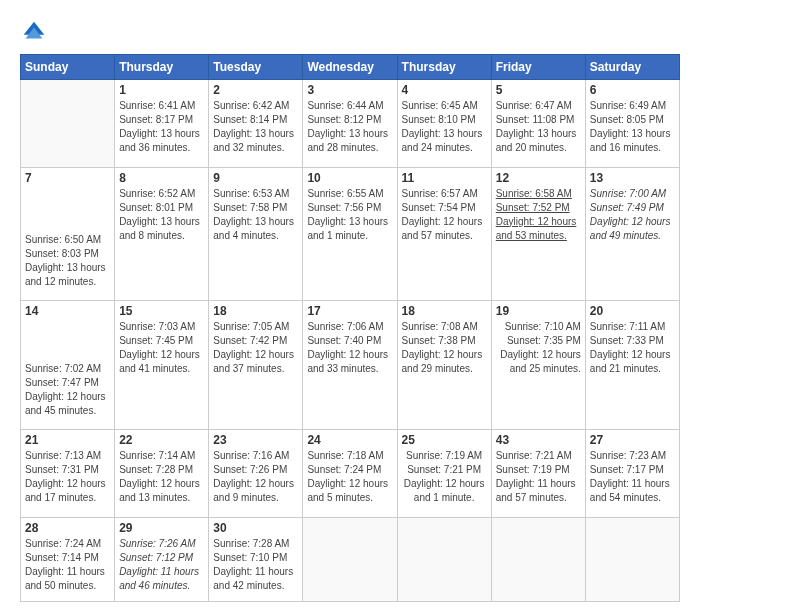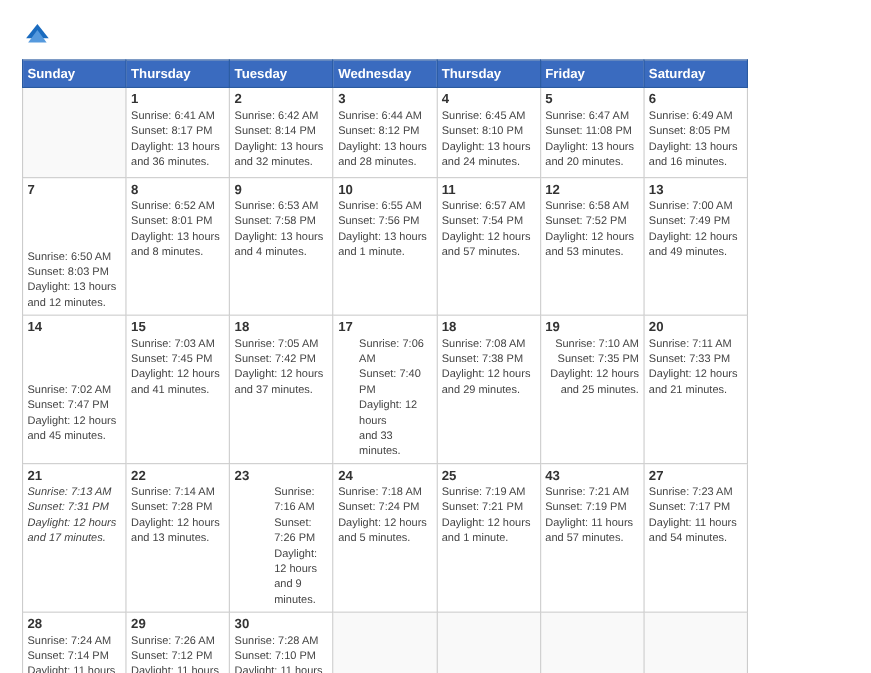--- a/index.html
+++ b/index.html
@@ -213,28 +213,28 @@
           </td>
           <td>
             <span class="day-number">11</span>
             <div class="day-info" style="white-space: pre-line;">Sunrise: 6:57 AM
 Sunset: 7:54 PM
 Daylight: 12 hours
 and 57 minutes.</div>
           </td>
           <td>
             <span class="day-number">12</span>
-            <div class="day-info" style="white-space: pre-line;">Sunrise: 6:58 AM
+            <div class="day-info" style="white-space: pre-line; text-decoration: underline;">Sunrise: 6:58 AM
 Sunset: 7:52 PM
 Daylight: 12 hours
 and 53 minutes.</div>
           </td>
           <td>
             <span class="day-number">13</span>
-            <div class="day-info" style="white-space: pre-line;">Sunrise: 7:00 AM
+            <div class="day-info" style="white-space: pre-line; font-style: italic;">Sunrise: 7:00 AM
 Sunset: 7:49 PM
 Daylight: 12 hours
 and 49 minutes.</div>
           </td>
         </tr>
         <tr>
           <td>
             <span class="day-number">14</span>
             <div class="day-info" style="white-space: pre-line; margin-top: 44px;">Sunrise: 7:02 AM
 Sunset: 7:47 PM
@@ -250,21 +250,21 @@
           </td>
           <td>
             <span class="day-number">18</span>
             <div class="day-info" style="white-space: pre-line;">Sunrise: 7:05 AM
 Sunset: 7:42 PM
 Daylight: 12 hours
 and 37 minutes.</div>
           </td>
           <td>
             <span class="day-number">17</span>
-            <div class="day-info" style="white-space: pre-line; margin-left: 19px;">Sunrise: 7:06 AM
+            <div class="day-info" style="white-space: pre-line;">Sunrise: 7:06 AM
 Sunset: 7:40 PM
 Daylight: 12 hours
 and 33 minutes.</div>
           </td>
           <td>
             <span class="day-number">18</span>
             <div class="day-info" style="white-space: pre-line;">Sunrise: 7:08 AM
 Sunset: 7:38 PM
 Daylight: 12 hours
 and 29 minutes.</div>
@@ -280,49 +280,49 @@
             <span class="day-number">20</span>
             <div class="day-info" style="white-space: pre-line;">Sunrise: 7:11 AM
 Sunset: 7:33 PM
 Daylight: 12 hours
 and 21 minutes.</div>
           </td>
         </tr>
         <tr>
           <td>
             <span class="day-number">21</span>
-            <div class="day-info" style="white-space: pre-line; font-style: italic;">Sunrise: 7:13 AM
+            <div class="day-info" style="white-space: pre-line;">Sunrise: 7:13 AM
 Sunset: 7:31 PM
 Daylight: 12 hours
 and 17 minutes.</div>
           </td>
           <td>
             <span class="day-number">22</span>
             <div class="day-info" style="white-space: pre-line;">Sunrise: 7:14 AM
 Sunset: 7:28 PM
 Daylight: 12 hours
 and 13 minutes.</div>
           </td>
           <td>
             <span class="day-number">23</span>
-            <div class="day-info" style="white-space: pre-line; margin-left: 36px;">Sunrise: 7:16 AM
+            <div class="day-info" style="white-space: pre-line;">Sunrise: 7:16 AM
 Sunset: 7:26 PM
 Daylight: 12 hours
 and 9 minutes.</div>
           </td>
           <td>
             <span class="day-number">24</span>
             <div class="day-info" style="white-space: pre-line;">Sunrise: 7:18 AM
 Sunset: 7:24 PM
 Daylight: 12 hours
 and 5 minutes.</div>
           </td>
           <td>
             <span class="day-number">25</span>
-            <div class="day-info" style="white-space: pre-line;">Sunrise: 7:19 AM
+            <div class="day-info" style="white-space: pre-line; text-align: center;">Sunrise: 7:19 AM
 Sunset: 7:21 PM
 Daylight: 12 hours
 and 1 minute.</div>
           </td>
           <td>
             <span class="day-number">43</span>
             <div class="day-info" style="white-space: pre-line;">Sunrise: 7:21 AM
 Sunset: 7:19 PM
 Daylight: 11 hours
 and 57 minutes.</div>
@@ -338,21 +338,21 @@
         <tr class="last-row">
           <td>
             <span class="day-number">28</span>
             <div class="day-info" style="white-space: pre-line;">Sunrise: 7:24 AM
 Sunset: 7:14 PM
 Daylight: 11 hours
 and 50 minutes.</div>
           </td>
           <td>
             <span class="day-number">29</span>
-            <div class="day-info" style="white-space: pre-line;">Sunrise: 7:26 AM
+            <div class="day-info" style="white-space: pre-line; font-style: italic;">Sunrise: 7:26 AM
 Sunset: 7:12 PM
 Daylight: 11 hours
 and 46 minutes.</div>
           </td>
           <td>
             <span class="day-number">30</span>
             <div class="day-info" style="white-space: pre-line;">Sunrise: 7:28 AM
 Sunset: 7:10 PM
 Daylight: 11 hours
 and 42 minutes.</div>

